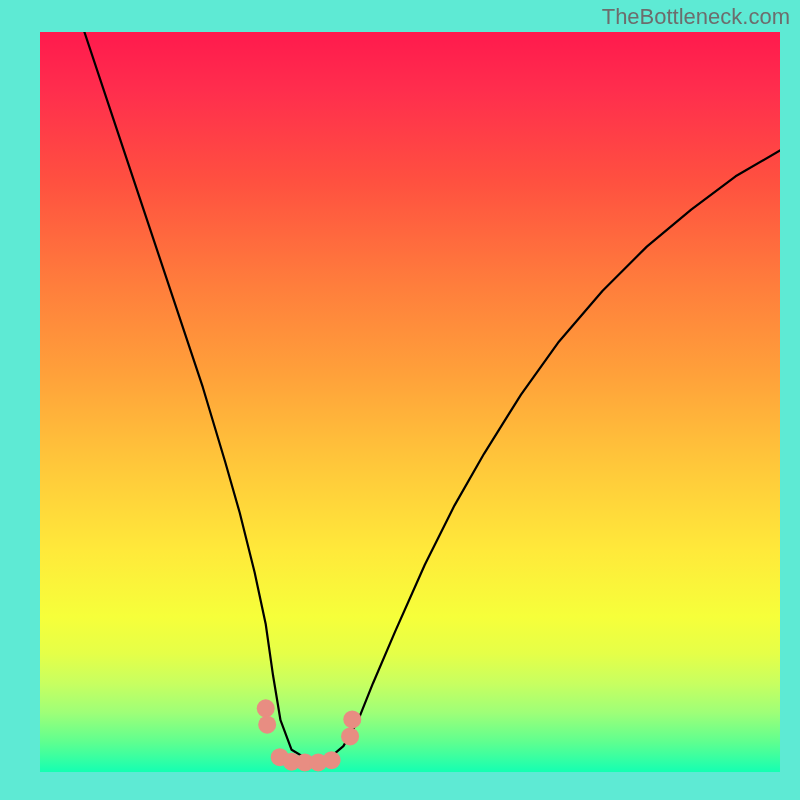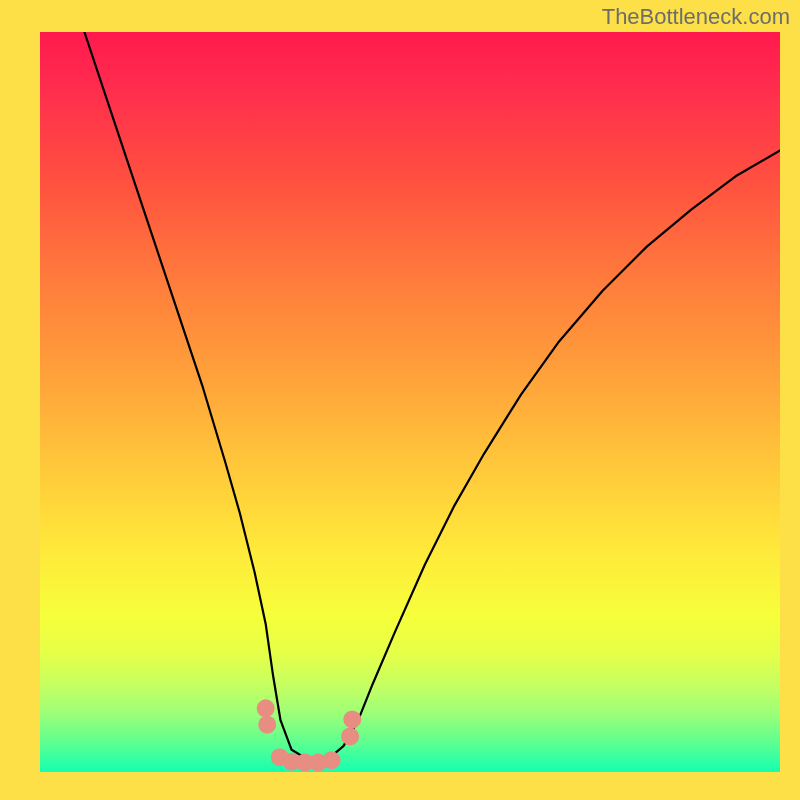--- a/index.html
+++ b/index.html
@@ -6,21 +6,21 @@
     margin: 0;
     padding: 0;
     width: 800px;
     height: 800px;
     overflow: hidden;
     font-family: Arial, Helvetica, sans-serif;
   }
   .frame {
     width: 800px;
     height: 800px;
-    background: #fde047;
+    background: #5eead4;
     position: relative;
   }
   .watermark {
     position: absolute;
     top: 4px;
     right: 10px;
     color: #6d6d6d;
     font-size: 22px;
     font-weight: 500;
     z-index: 10;

